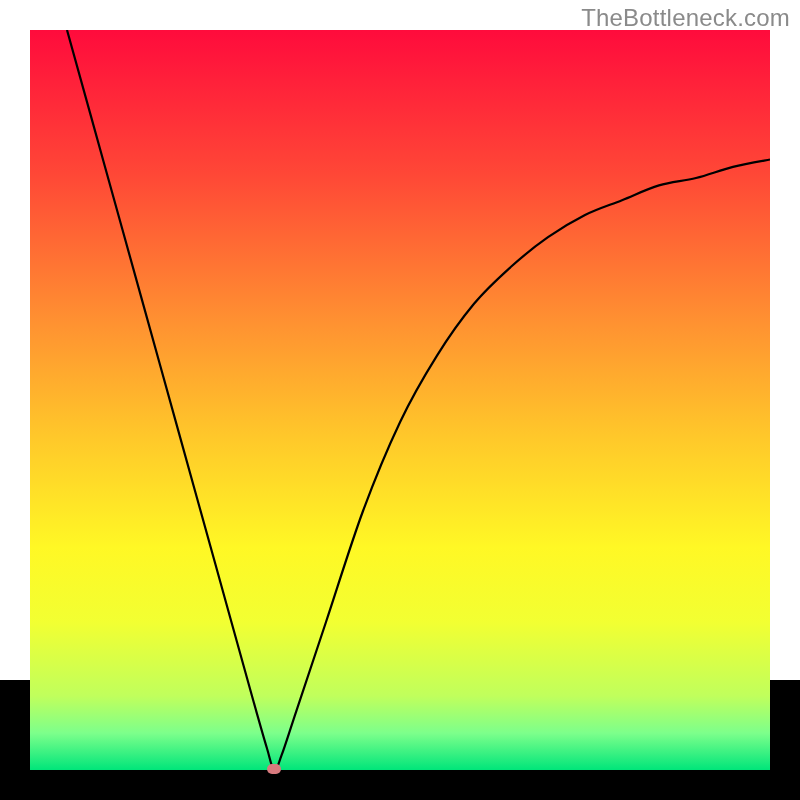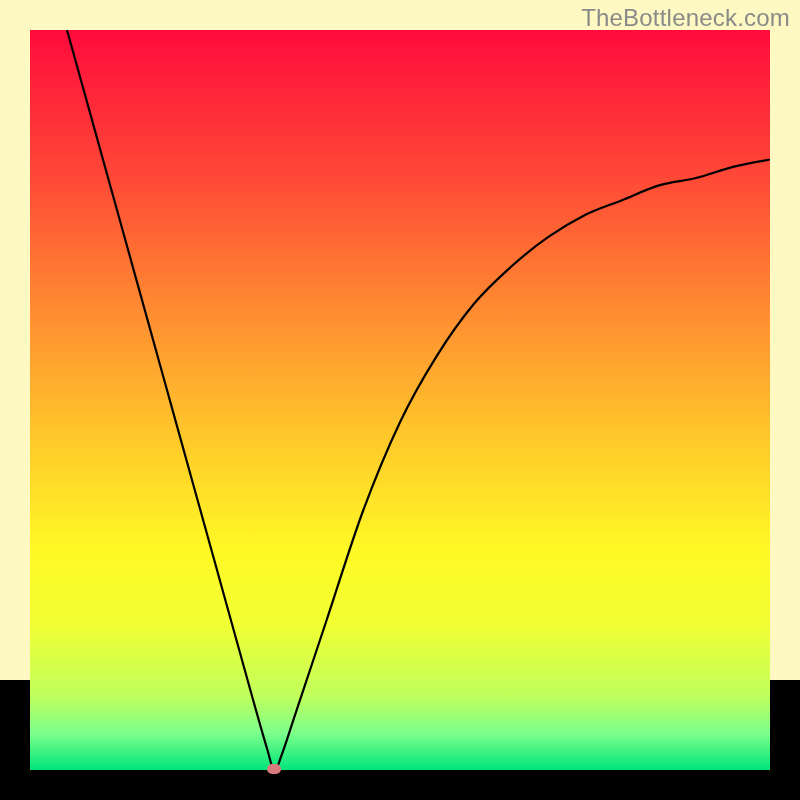--- a/index.html
+++ b/index.html
@@ -8,21 +8,21 @@
     width: 800px;
     height: 800px;
     overflow: hidden;
     background: #000;
     font-family: Arial, Helvetica, sans-serif;
   }
   .frame {
     position: relative;
     width: 800px;
     height: 680px;
-    background: #fef9c3;
+    background: #ffffff;
   }
   .plot-area {
     position: absolute;
     left: 30px;
     top: 30px;
     width: 740px;
     height: 740px;
     
   }
   .curve-svg {

